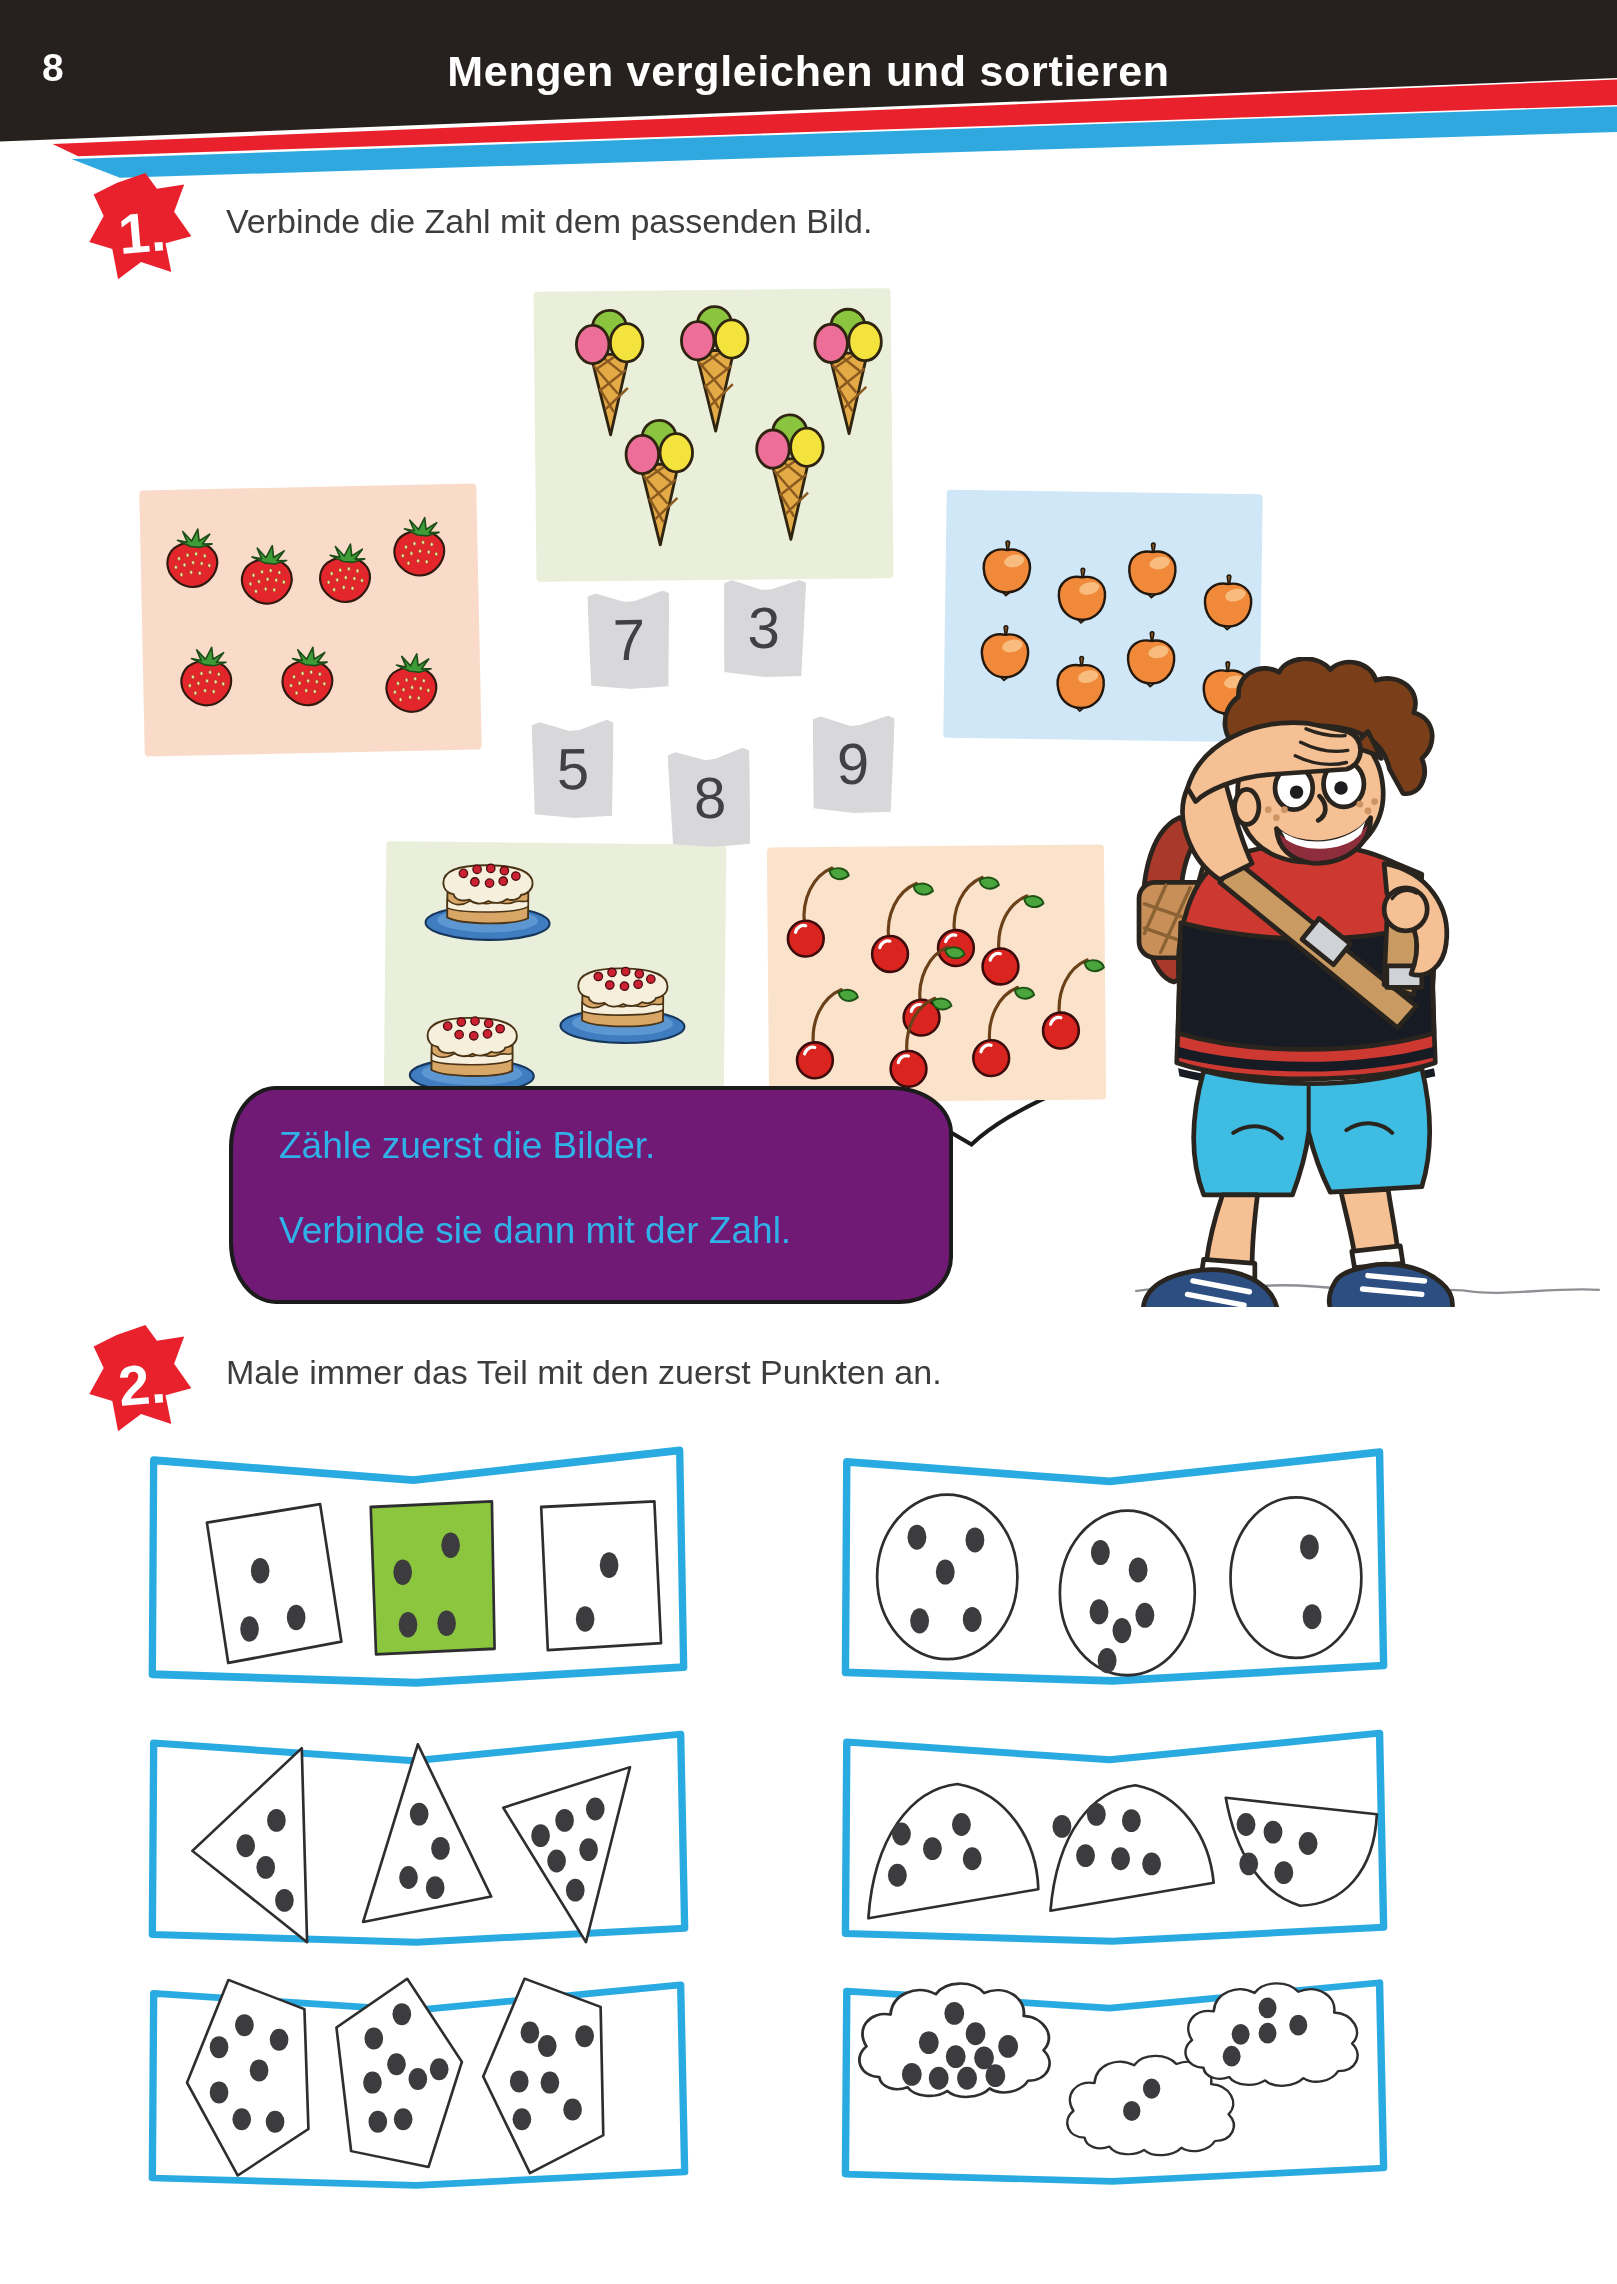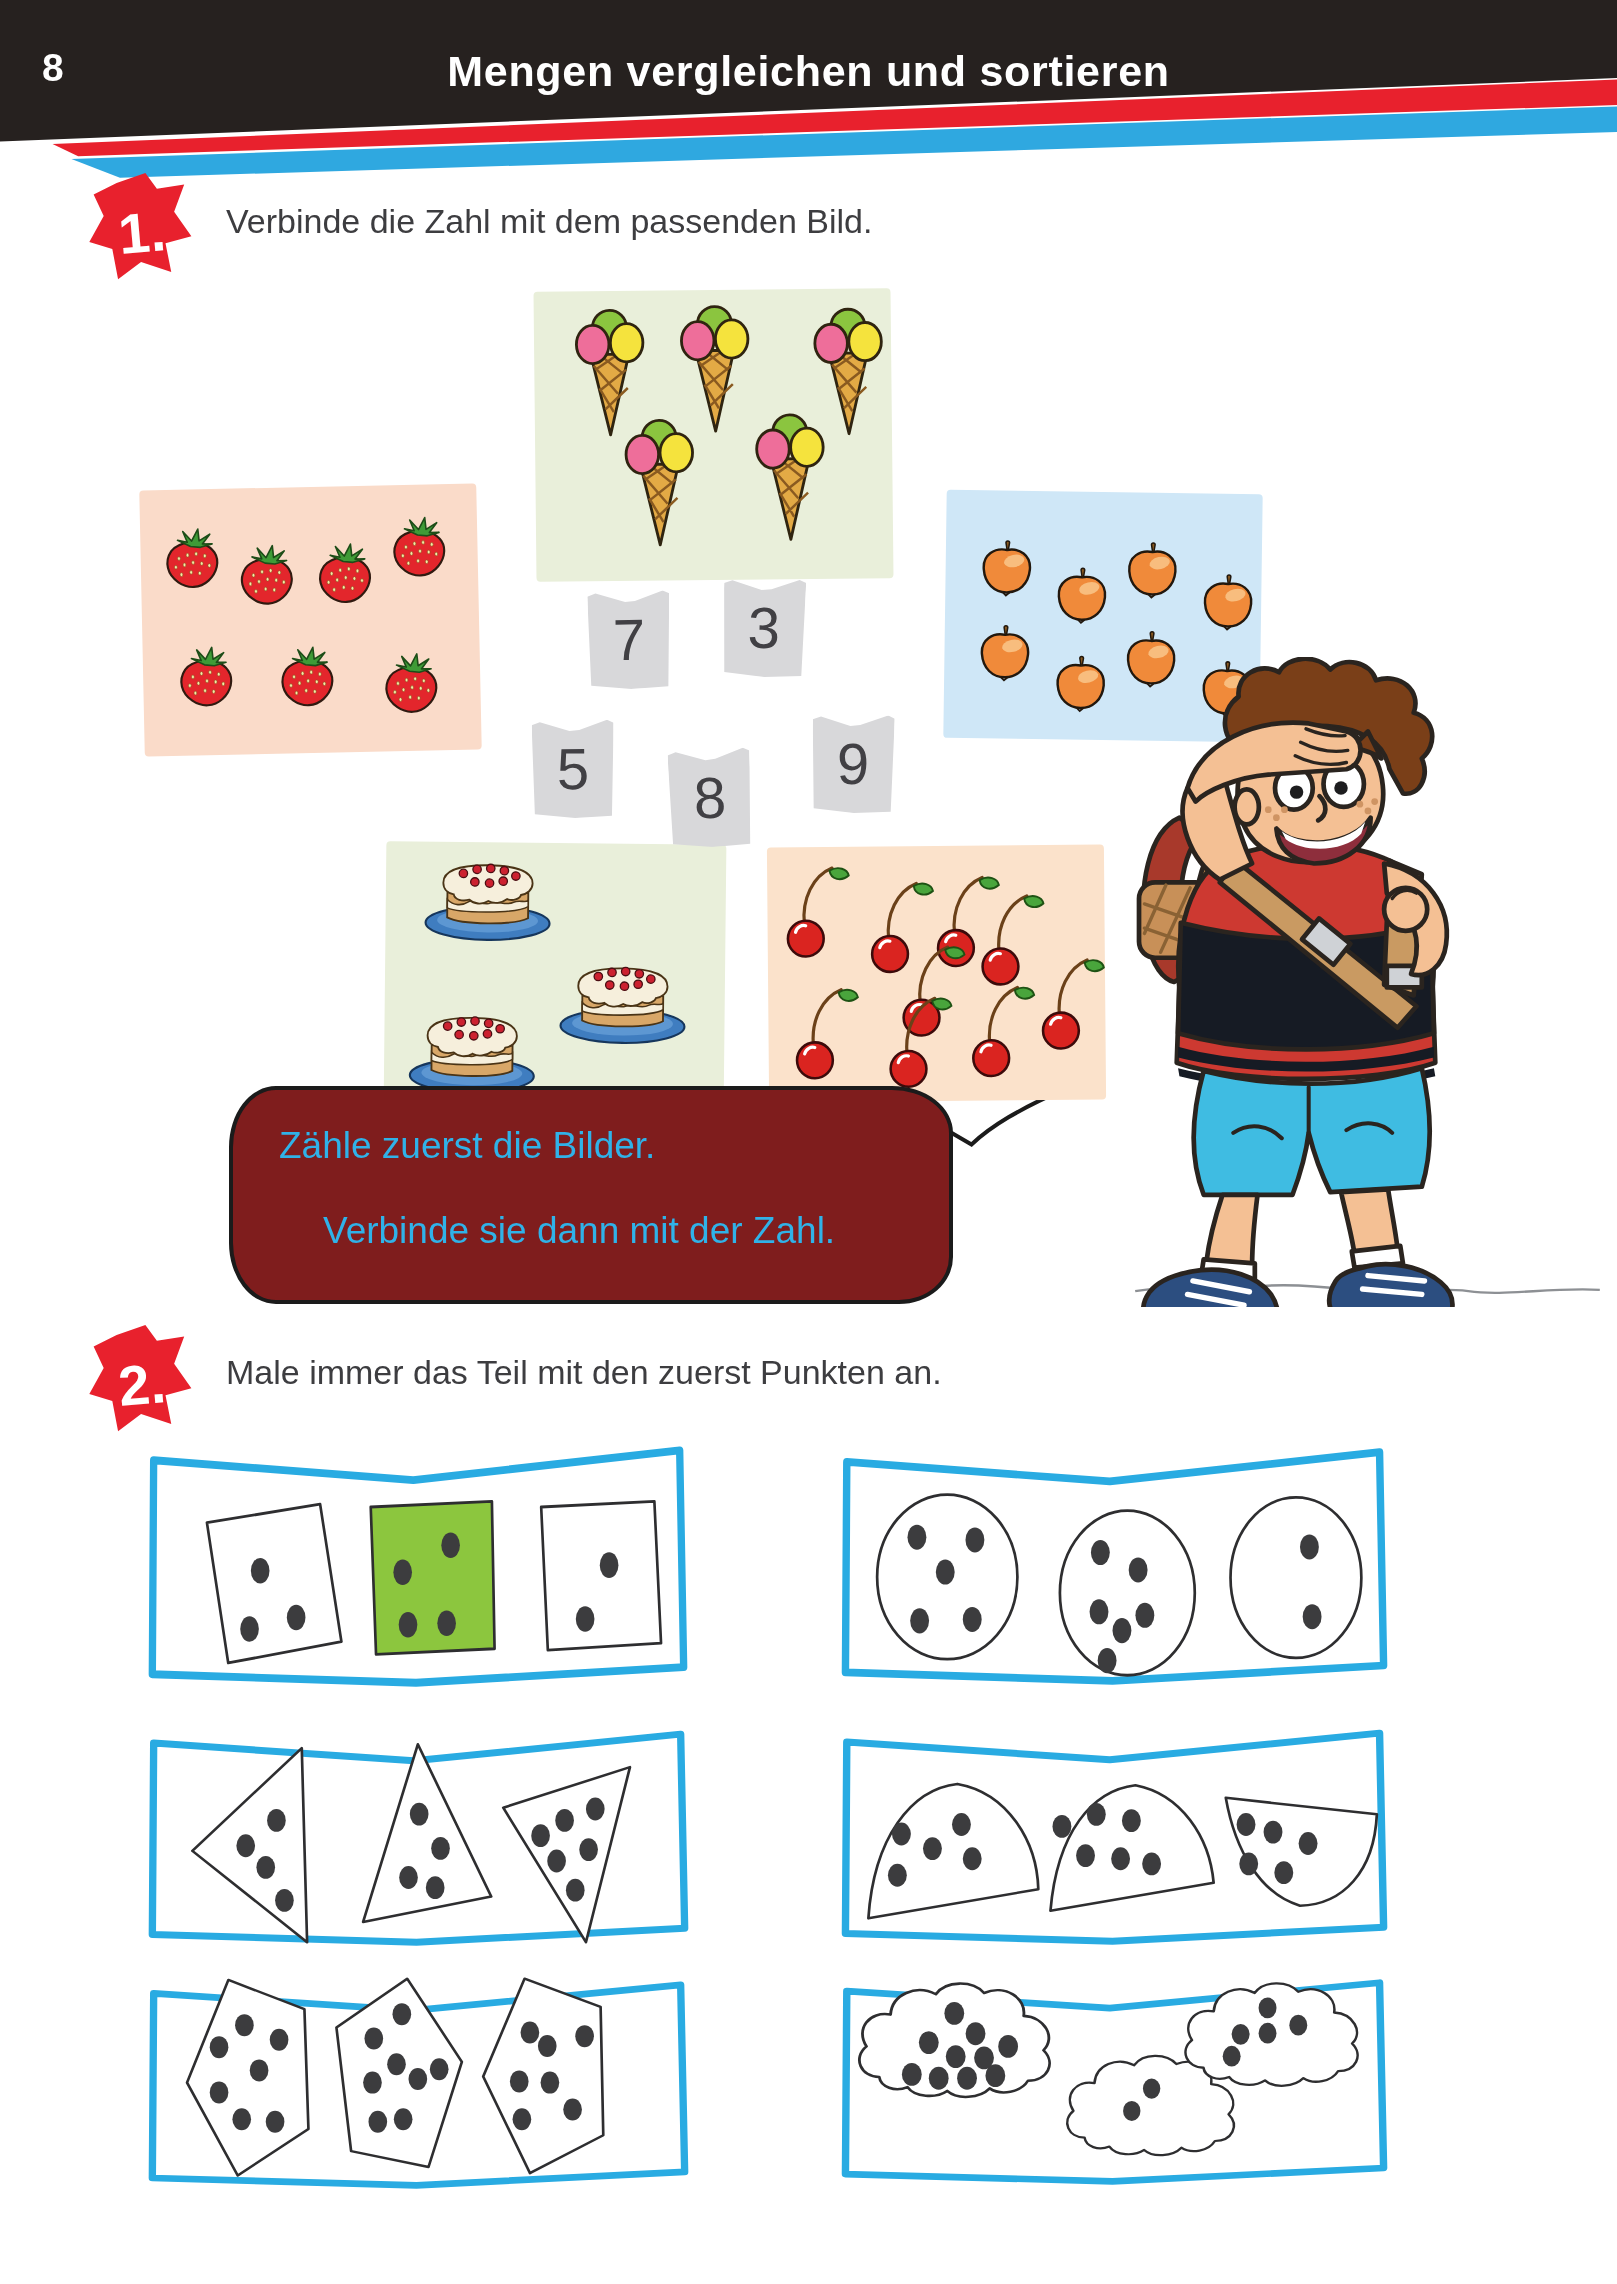--- a/index.html
+++ b/index.html
@@ -13,24 +13,24 @@
   
   .badge{width:115px;height:115px;z-index:2;}
   .instr{font-size:34px;color:#3d3d40;font-weight:500;z-index:2;white-space:nowrap;}
   
   .panel{z-index:1;border-radius:4px;}
   .panel svg{position:absolute;left:0;top:0;}
   .card{width:82px;height:100px;background:#d8d8da;z-index:1;display:flex;align-items:center;justify-content:center;
         clip-path:polygon(0 7%,10% 4%,46% 13%,58% 12%,92% 2%,100% 5%,97% 98%,52% 100%,3% 96%);}
   .card span{font-size:58px;color:#414044;font-weight:500;}
   
-  #bubble{left:229px;top:1086px;width:716px;height:210px;background:#7f1d1d;border:4px solid #1b1b1b;
+  #bubble{left:229px;top:1086px;width:716px;height:210px;background:#701a75;border:4px solid #1b1b1b;
           border-radius:47px 61px 54px 47px / 61px 47px 47px 61px;z-index:2;}
   #bubble .line{position:absolute;left:46px;font-size:37px;color:#30b2e8;white-space:nowrap;}
-  #bubble .l1{top:35px;} #bubble .l2{top:120px;margin-left:44px;}
+  #bubble .l1{top:35px;} #bubble .l2{top:120px;}
   #bubble-tail{left:896px;top:1046px;width:182px;height:108px;z-index:1;}
   #boy{left:1104px;top:657px;width:404px;height:650px;z-index:3;}
   #ground{left:1125px;top:1267px;width:485px;height:47px;z-index:0;}
   .ex2box{z-index:1;}
   .ex2box svg{width:100%;height:100%;}
 </style>
 </head>
 <body>
 
 <div class="page">

